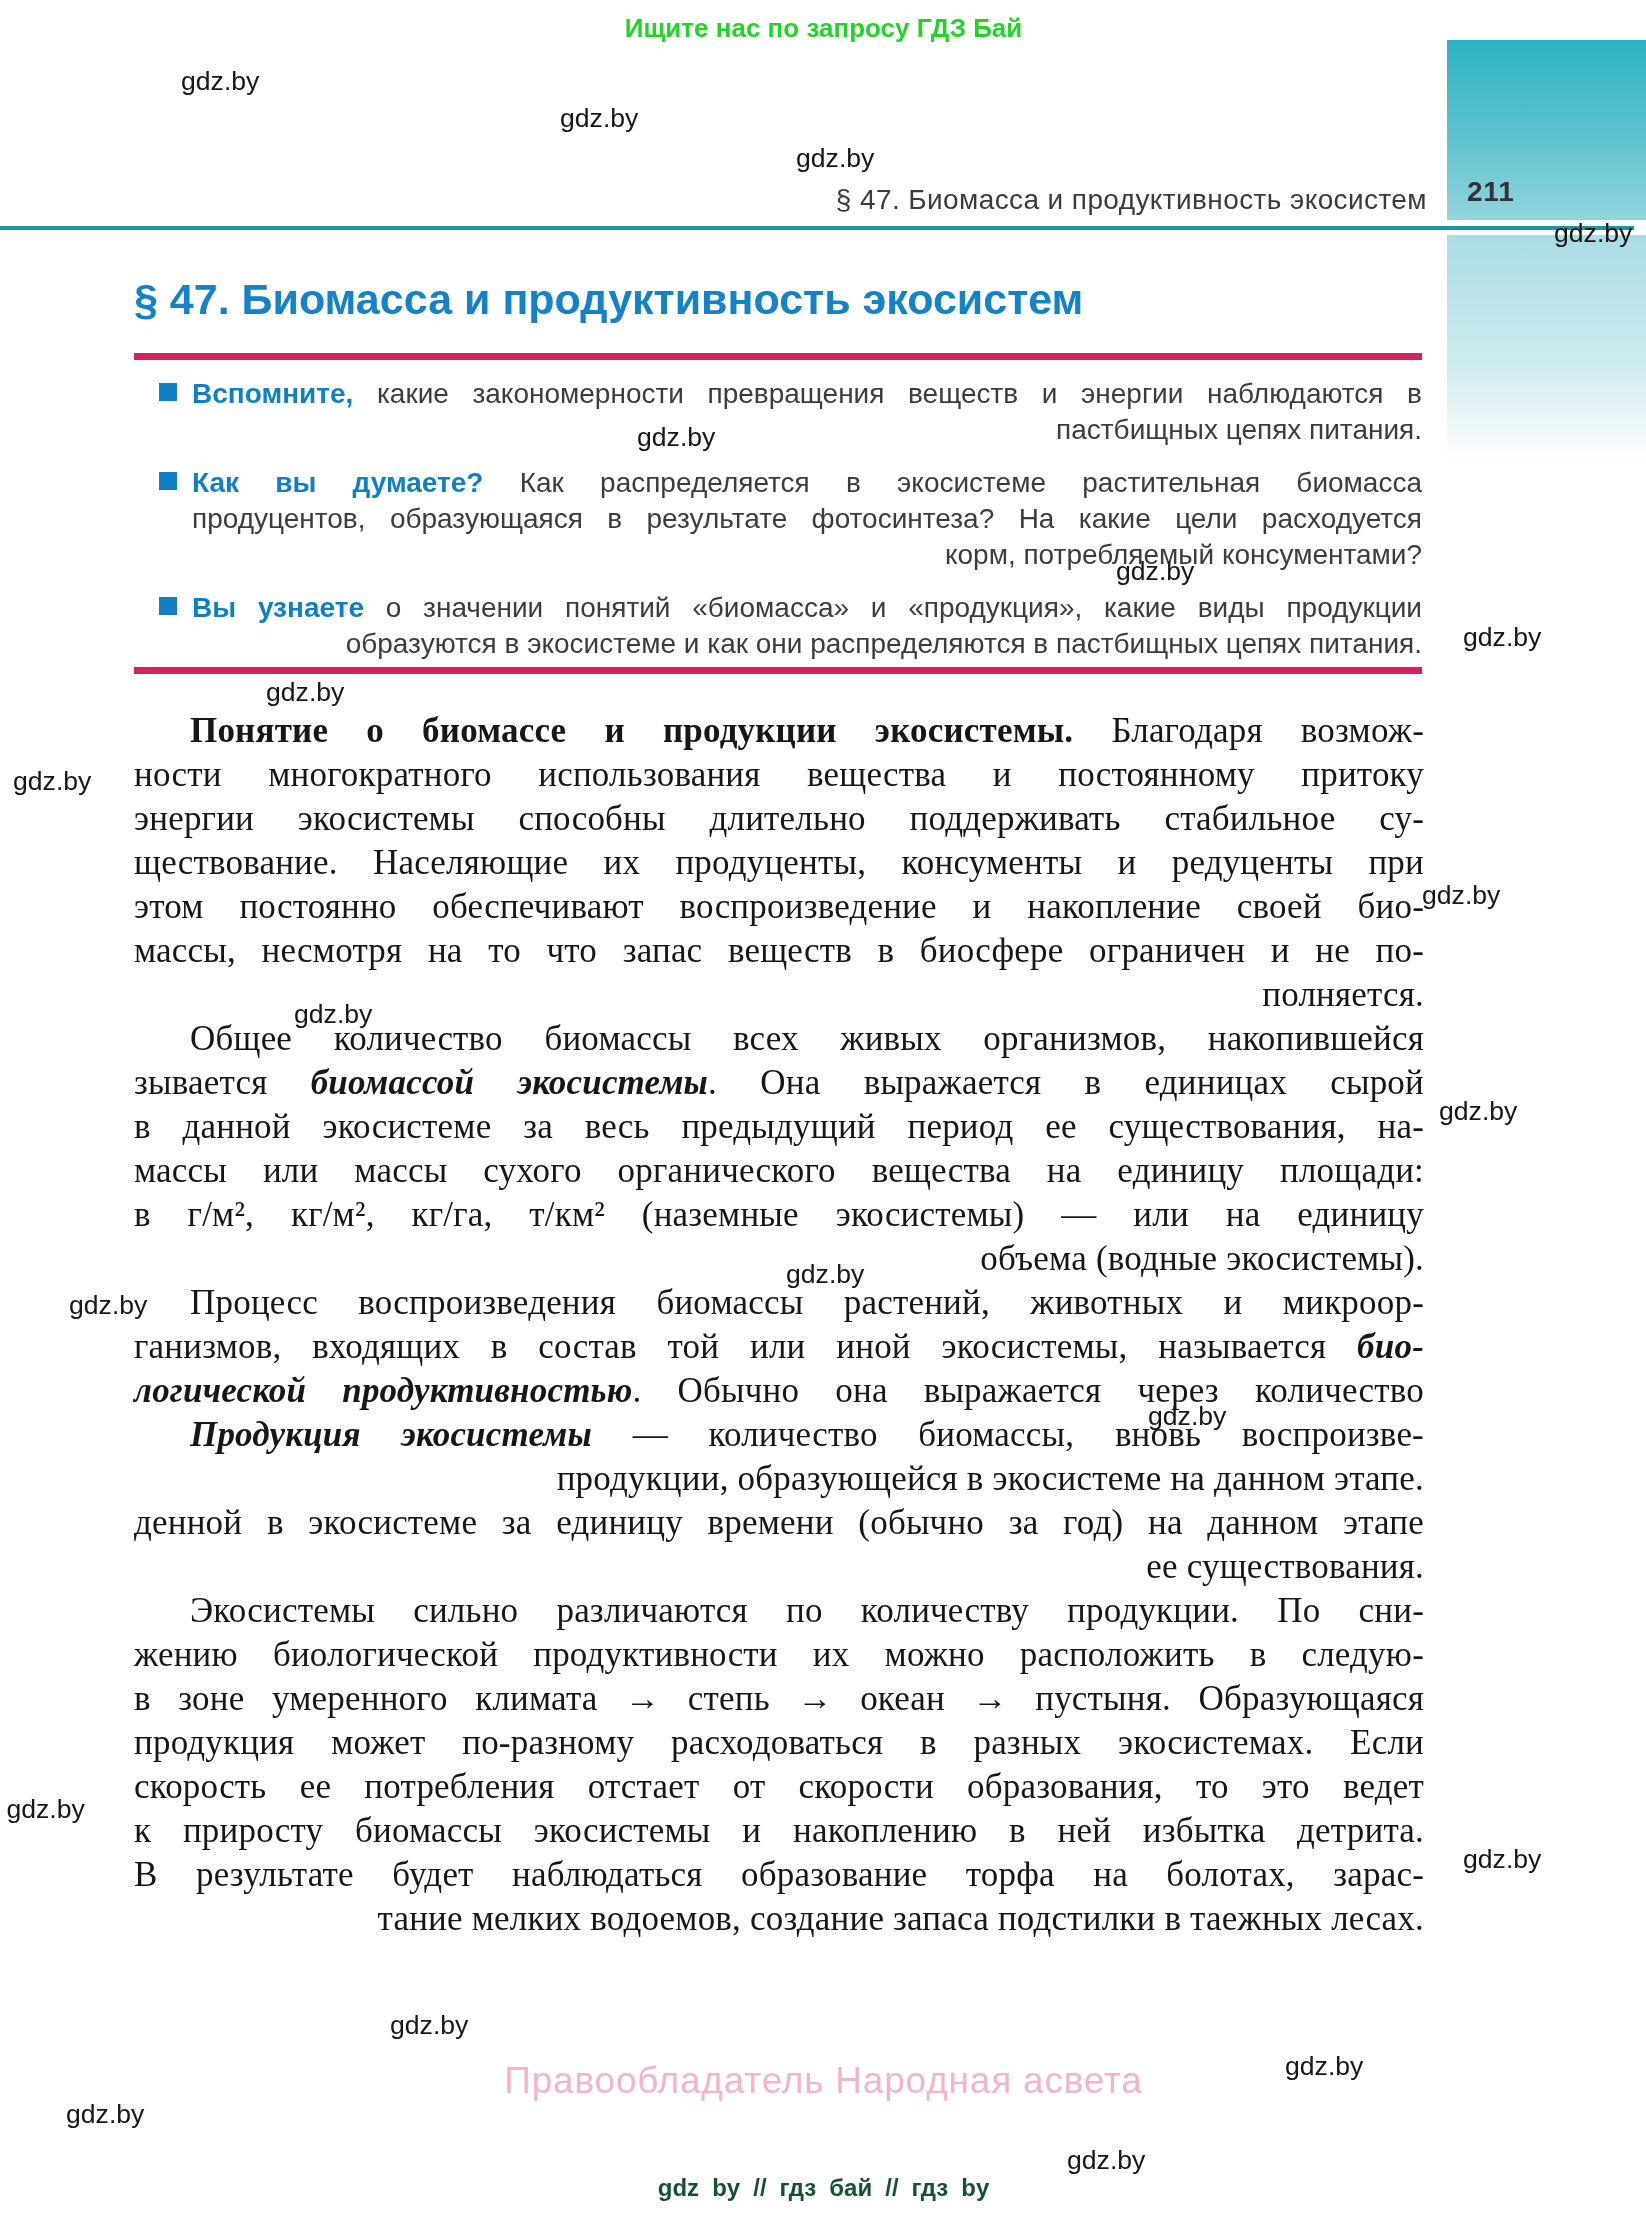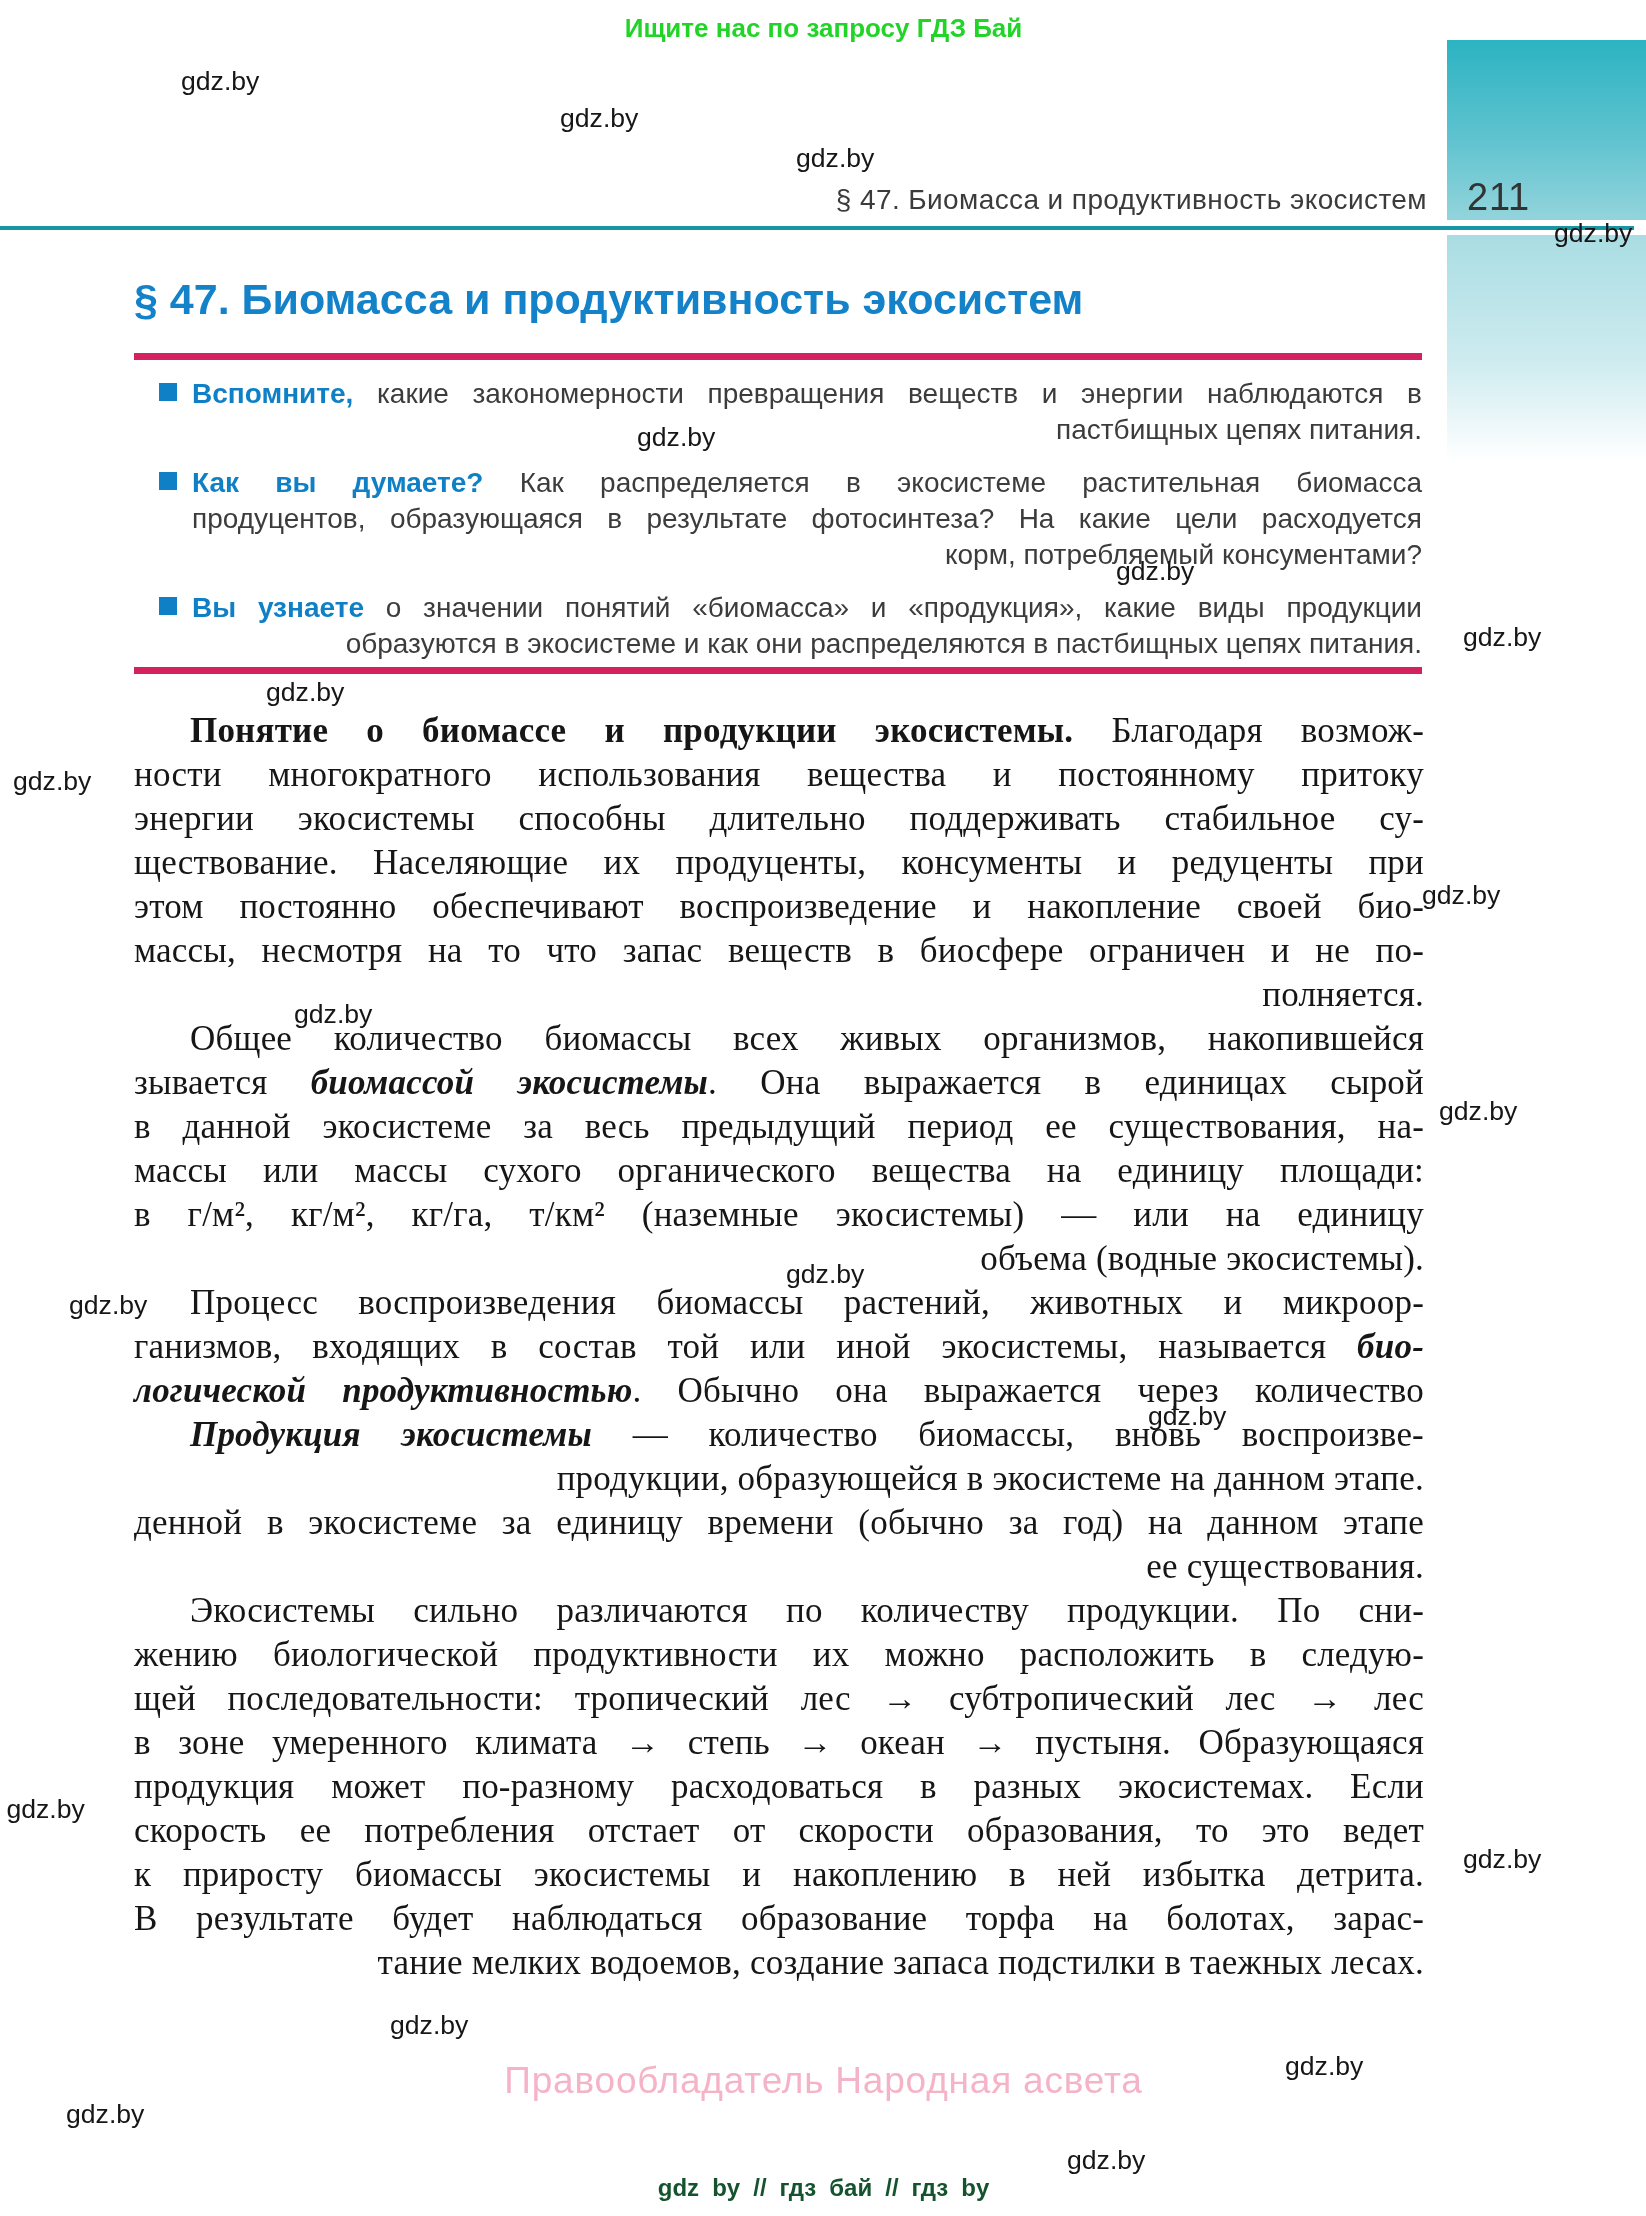--- a/index.html
+++ b/index.html
@@ -10,21 +10,21 @@
           font-size:26px;font-weight:bold;color:#21d427;}
   
   .teal-upper{position:absolute;left:1447px;top:40px;width:199px;height:180px;
               background:linear-gradient(180deg,#2cb3c2 0%,#5fc3cf 55%,#93d4dc 100%);}
   .teal-lower{position:absolute;left:1447px;top:235px;width:199px;height:226px;
               background:linear-gradient(180deg,#a9dde3 0%,#cdebef 55%,rgba(255,255,255,0) 100%);}
   .teal-rule{position:absolute;left:0;top:226px;width:1634px;height:4px;background:#1a95a3;}
   
   .running-title{position:absolute;top:184px;right:220px;font-size:28px;color:#3b3b3b;
                  letter-spacing:0.4px;white-space:nowrap;}
-  .page-number{position:absolute;left:1467px;top:176px;font-size:38px;font-weight:normal;
+  .page-number{position:absolute;left:1467px;top:176px;font-size:28px;font-weight:bold;
                color:#333333;letter-spacing:0.8px;}
   
   .title{position:absolute;left:134px;top:276px;margin:0;font-size:43px;line-height:47px;
          font-weight:bold;color:#1482c8;white-space:nowrap;}
   .rule{position:absolute;left:134px;width:1288px;height:7.3px;background:#d4215f;}
   .rule1{top:353px;}
   .rule2{top:667px;}
   
   #intro{position:absolute;left:192px;top:376px;width:1230px;}
   .intro-item{position:relative;margin-bottom:17px;}
@@ -102,21 +102,20 @@
       <div class="bline ll"><span>объема (водные экосистемы).</span></div>
       <div class="bline jl ind"><span>Процесс воспроизведения биомассы растений, животных и микроор-</span></div>
       <div class="bline jl"><span>ганизмов, входящих в состав той или иной экосистемы, называется </span><span class="bi">био-</span></div>
       <div class="bline jl"><span class="bi">логической продуктивностью</span><span>. Обычно она выражается через количество</span></div>
       <div class="bline jl ind"><span class="bi">Продукция экосистемы</span><span> — количество биомассы, вновь воспроизве-</span></div>
       <div class="bline ll"><span>продукции, образующейся в экосистеме на данном этапе.</span></div>
       <div class="bline jl"><span>денной в экосистеме за единицу времени (обычно за год) на данном этапе</span></div>
       <div class="bline ll"><span>ее существования.</span></div>
       <div class="bline jl ind"><span>Экосистемы сильно различаются по количеству продукции. По сни-</span></div>
       <div class="bline jl"><span>жению биологической продуктивности их можно расположить в следую-</span></div>
-      <div class="bline jl"><span>щей последовательности: тропический лес → субтропический лес → лес</span></div>
       <div class="bline jl"><span>в зоне умеренного климата → степь → океан → пустыня. Образующаяся</span></div>
       <div class="bline jl"><span>продукция может по-разному расходоваться в разных экосистемах. Если</span></div>
       <div class="bline jl"><span>скорость ее потребления отстает от скорости образования, то это ведет</span></div>
       <div class="bline jl"><span>к приросту биомассы экосистемы и накоплению в ней избытка детрита.</span></div>
       <div class="bline jl"><span>В результате будет наблюдаться образование торфа на болотах, зарас-</span></div>
       <div class="bline ll"><span>тание мелких водоемов, создание запаса подстилки в таежных лесах.</span></div>
     </div>
 
   <div class="copyright">Правообладатель Народная асвета</div>
   <div class="links">gdz by // гдз бай // гдз by</div>

